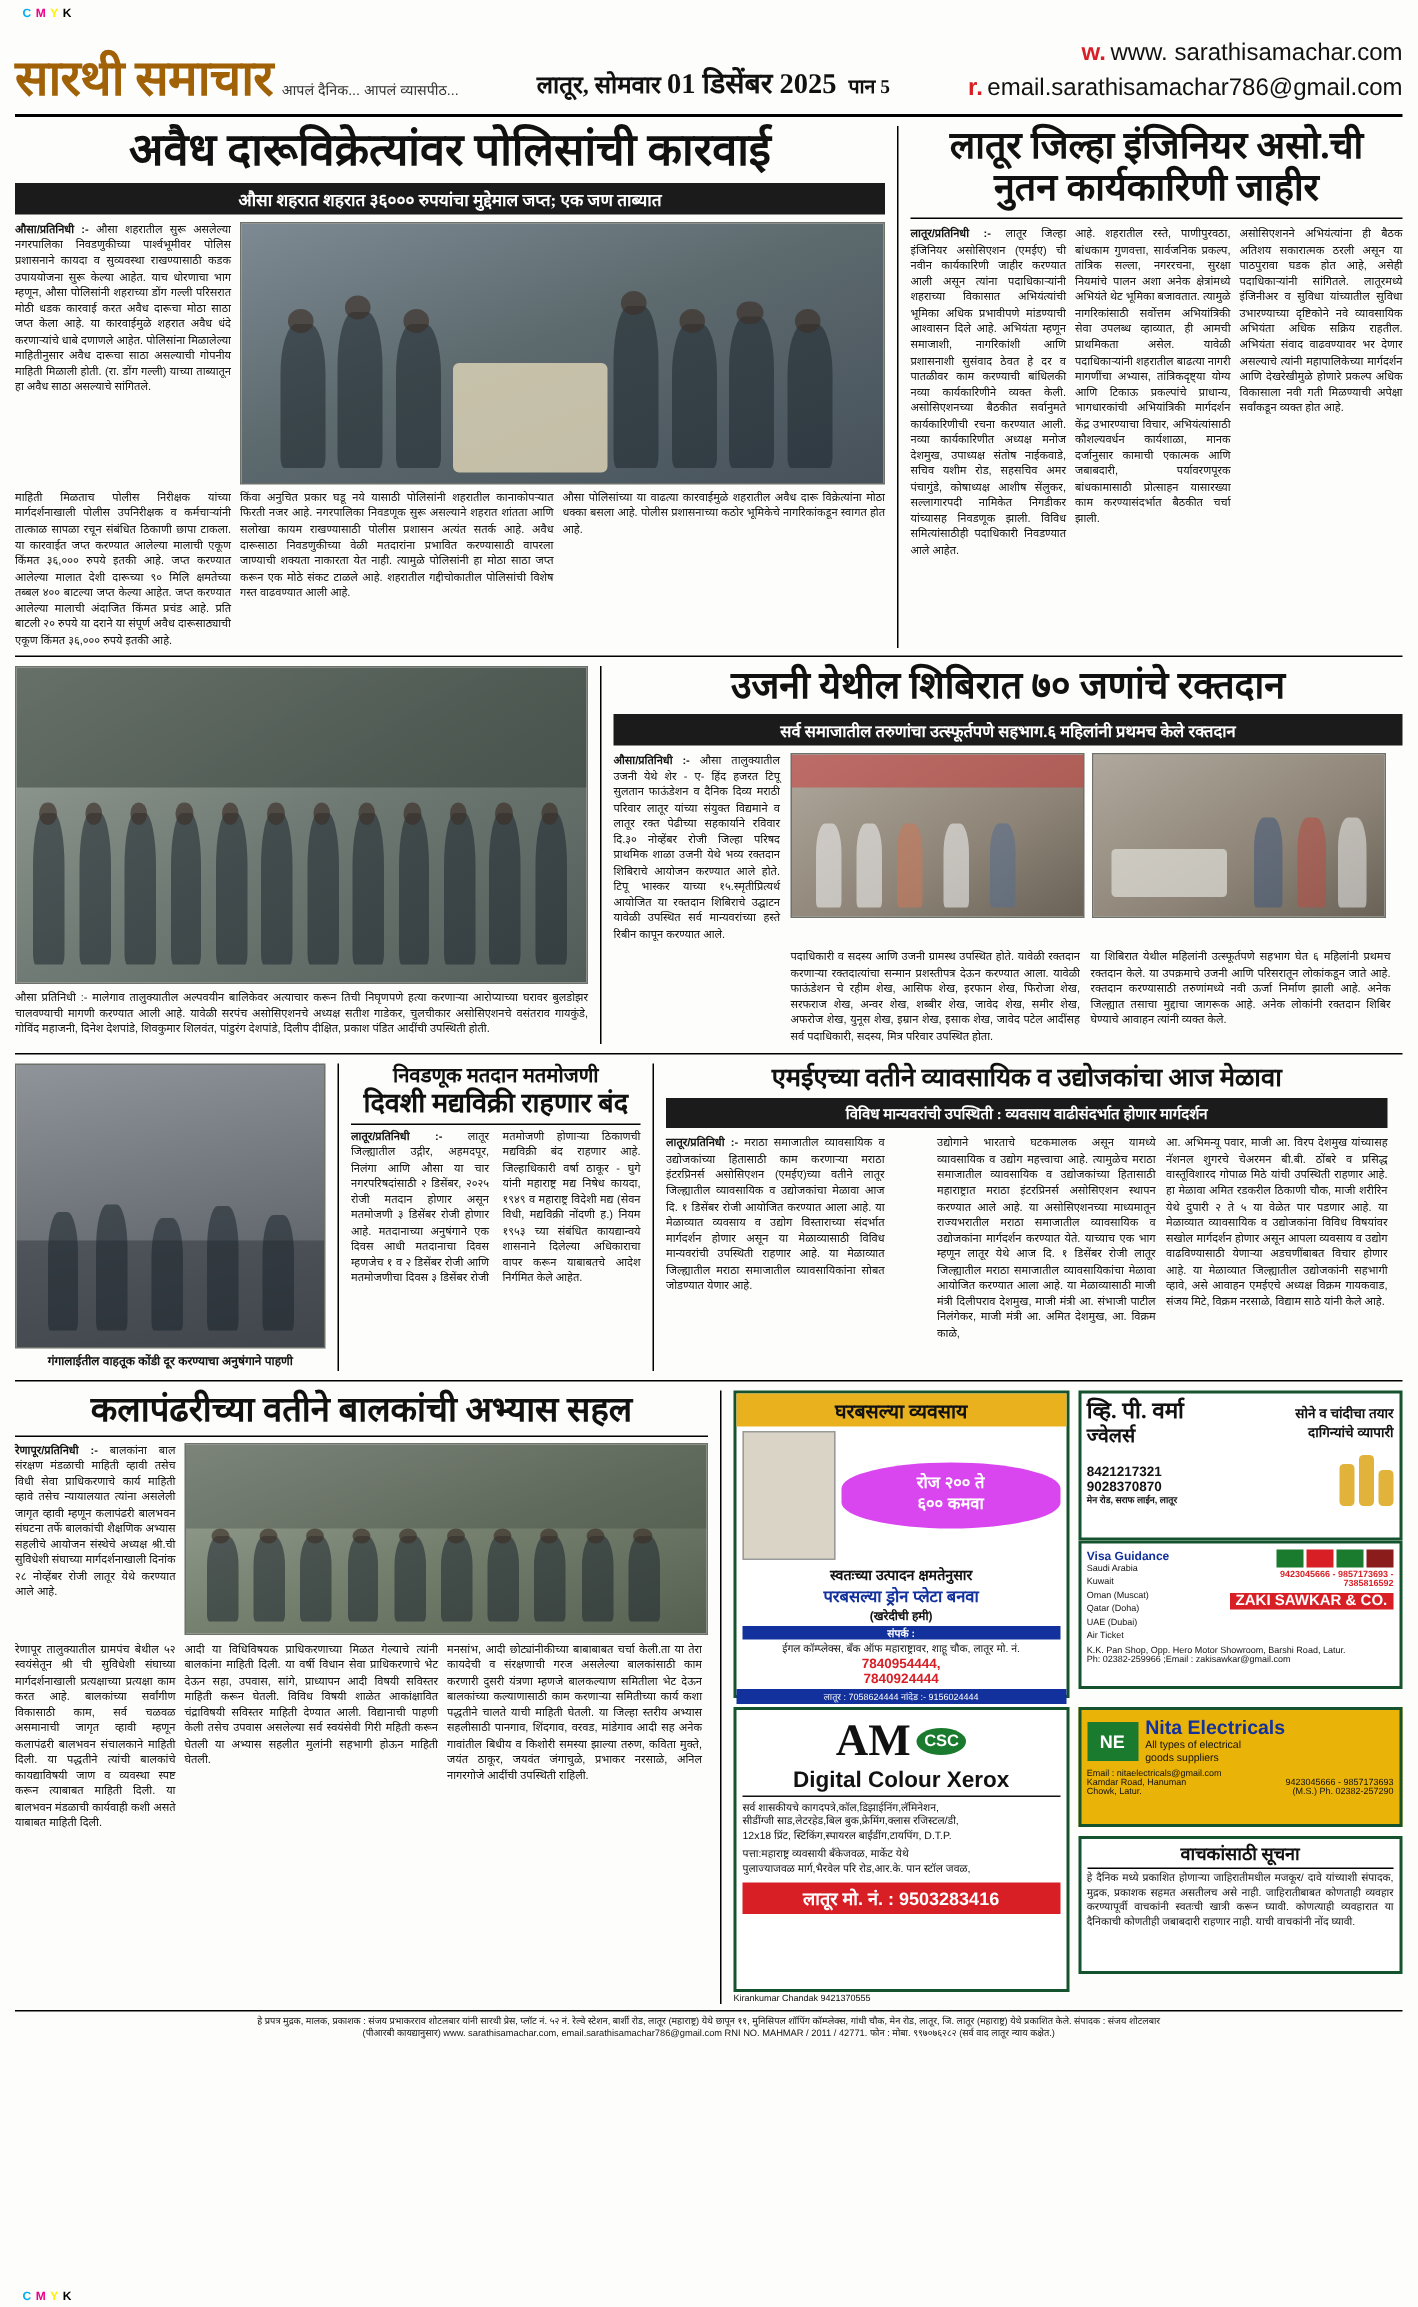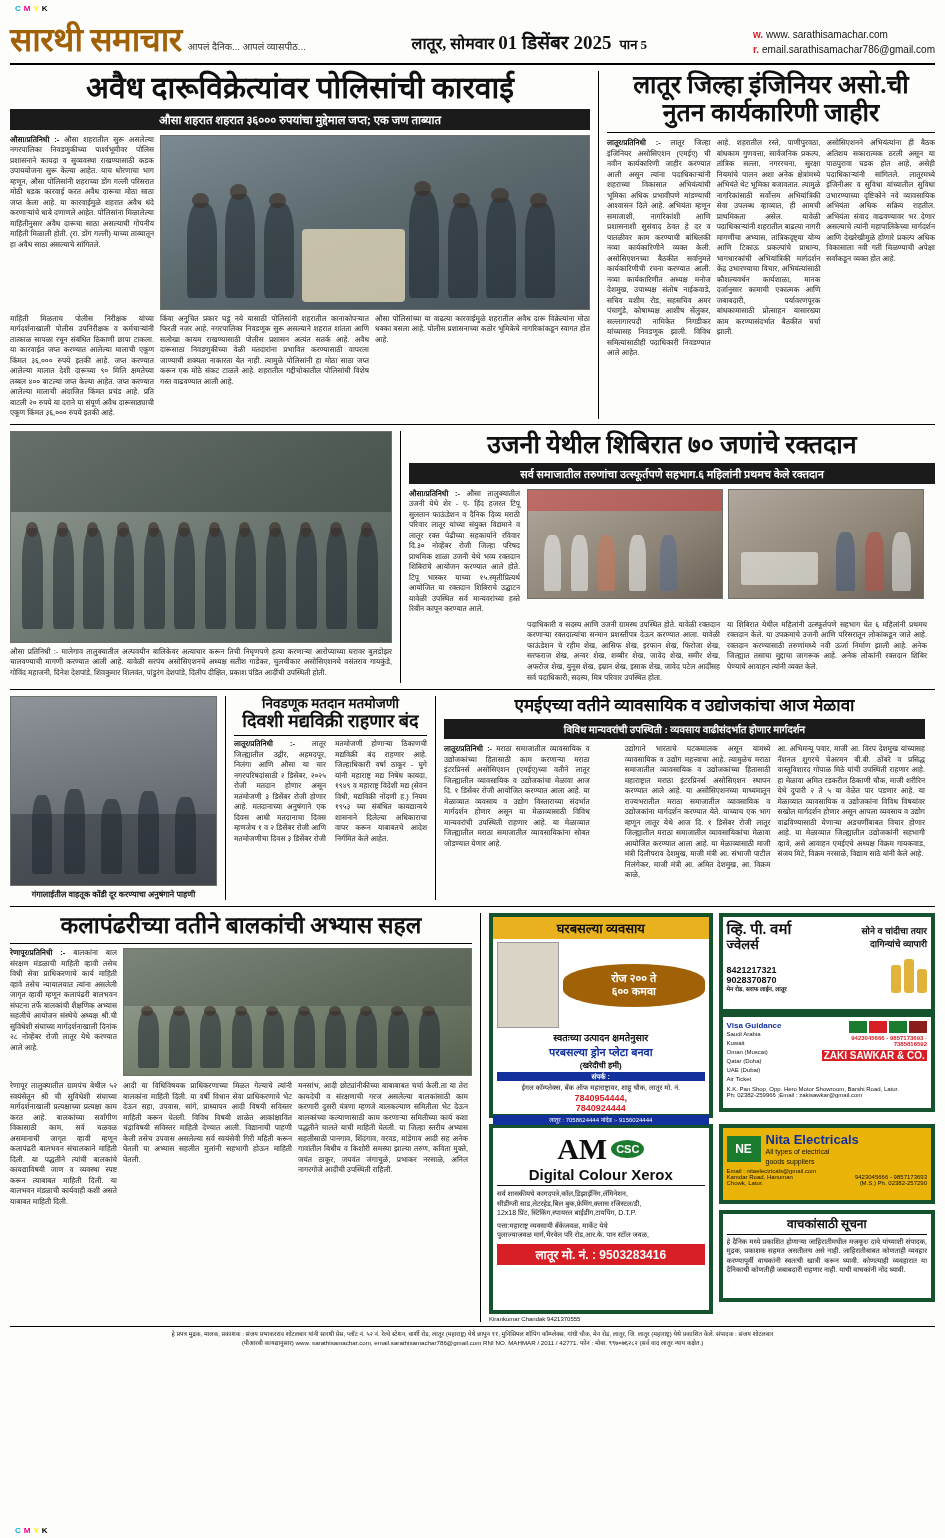--- a/index.html
+++ b/index.html
@@ -38,21 +38,21 @@
     font-family:"Liberation Serif", serif;
     font-size:33px; font-weight:bold; color:#a16207; line-height:1;
     letter-spacing:-0.5px;
   }
   .logo-sub { font-size:9.5px; color:#333; padding-bottom:4px; }
   .dateline {
     font-family:"Liberation Serif", serif;
     font-size:16px; font-weight:bold; padding-bottom:2px; white-space:nowrap;
   }
   .dateline .big { font-size:19px; }
-  .contact { font-size:10px; line-height:1.45; text-align:left; }
+  .contact { font-size:16px; line-height:1.45; text-align:right; }
   .contact div { white-space:nowrap; }
   .contact .tag { color:#d81f26; font-weight:bold; margin-right:3px; }
 
   
   .hl {
     font-family:"Liberation Serif", serif;
     font-weight:bold; line-height:1.12;
   }
   .sub-banner {
     background:#1b1b1b; color:#fff; text-align:center;
@@ -88,21 +88,21 @@
     background:rgba(60,48,40,.65);
   }
 
   
   .row { display:flex; }
   .title-xl { font-size:30px; text-align:center; }
   .title-lg { font-size:25px; text-align:center; }
   .title-md { font-size:17px; text-align:center; }
 
   
-  .ad { border:4px solid #14532d; padding:4px; text-align:center; }
+  .ad { border:2px solid #14532d; padding:4px; text-align:center; }
   .ad-title {
     font-family:"Liberation Serif", serif; font-weight:bold; font-size:13px;
     background:#e8b11d; color:#111; padding:2px; margin:-4px -4px 3px -4px;
   }
   .ad-txt { font-size:7px; line-height:1.35; }
   .ad-phone { font-weight:bold; font-size:9px; }
   .blue { color:#12319c; } .red { color:#d81f26; }
   .footer {
     border-top:1px solid #000; margin-top:4px; padding-top:3px;
     font-size:6.2px; line-height:1.4; text-align:center; color:#111;
@@ -371,21 +371,21 @@
 
     <div class="rule-v" style="width:455px; padding-left:8px;">
 
       <div class="row" style="gap:6px;">
 
         <div class="ad" style="width:225px; height:205px; position:relative; background:#fff;">
           <div class="ad-title">घरबसल्या व्यवसाय</div>
           <div class="row" style="align-items:center; gap:4px;">
             <div style="width:62px; height:86px; background:#d9d4c6; border:1px solid #999;"></div>
             <div style="flex:1;">
-              <div style="background:#a16207; color:#fff; border-radius:50%/40%; padding:8px 2px; font-weight:bold; font-size:11px; line-height:1.25;">
+              <div style="background:#d946ef; color:#fff; border-radius:50%/40%; padding:8px 2px; font-weight:bold; font-size:11px; line-height:1.25;">
                 <div>रोज २०० ते</div>
                 <div>६०० कमवा</div>
               </div>
             </div>
           </div>
           <div style="font-weight:bold; font-size:9.5px; margin-top:3px;">स्वतःच्या उत्पादन क्षमतेनुसार</div>
           <div style="font-weight:bold; font-size:11px; color:#12319c;">परबसल्या ड्रोन प्लेटा बनवा</div>
           <div style="font-weight:bold; font-size:8px;">(खरेदीची हमी)</div>
           <div style="background:#12319c; color:#fff; font-size:7px; font-weight:bold; margin:2px 0;">संपर्क :</div>
           <div class="ad-txt">ईगल कॉम्प्लेक्स, बँक ऑफ महाराष्ट्रावर, शाहू चौक, लातूर मो. नं.</div>

